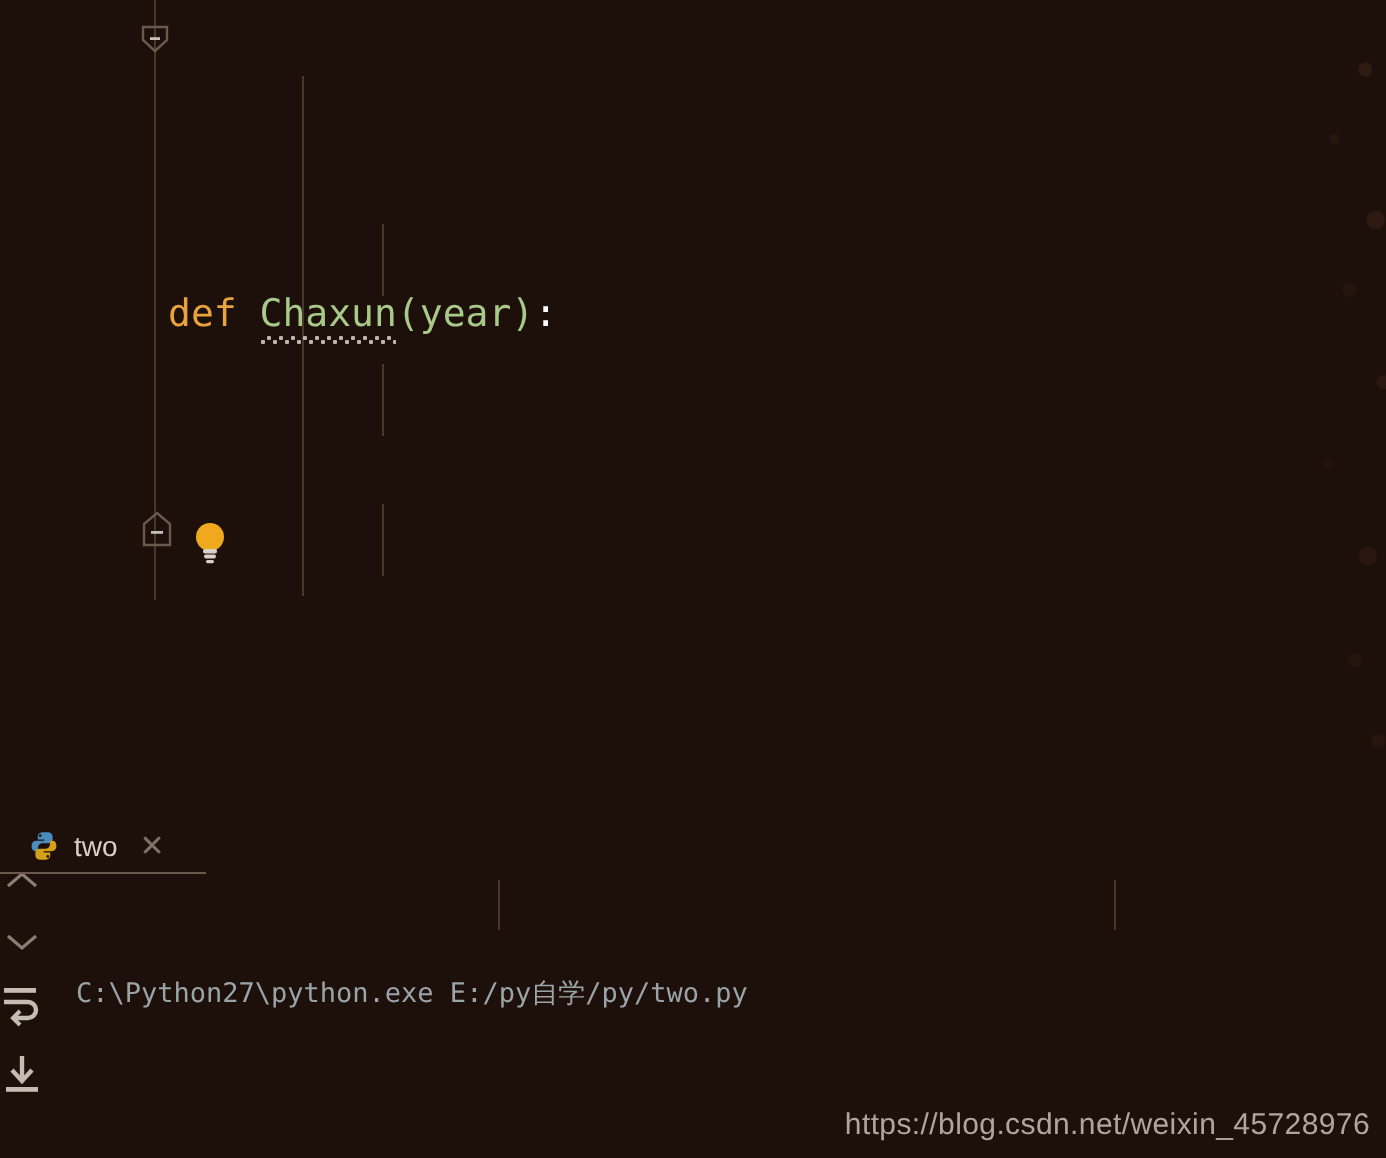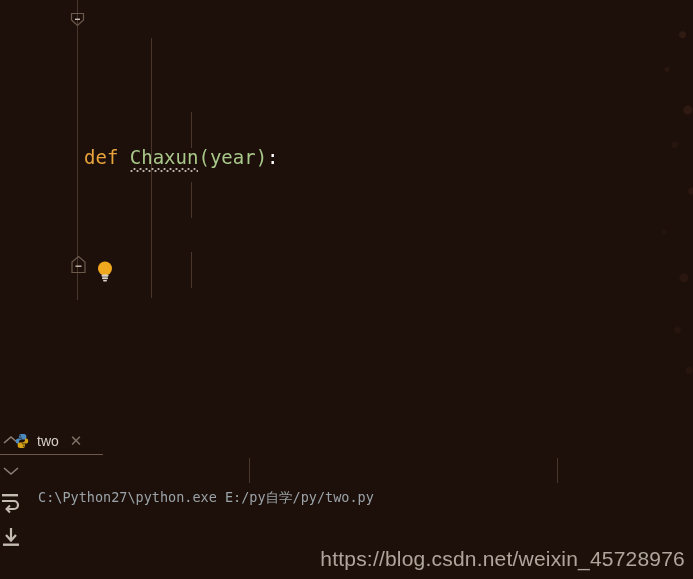--- a/index.html
+++ b/index.html
@@ -79,21 +79,21 @@
     opacity:.85;
   }
 
   
   #console{position:absolute;left:0;top:383px;width:693px;height:196px;background:#1d0f0a;}
   .con-toolbar{
     position:absolute;left:0;top:0;width:22px;height:196px;
   }
   .con-ico{position:absolute;left:0;width:22px;height:20px;}
   .tabbar{
-    position:absolute;left:0;top:42px;width:693px;height:31px;
+    position:absolute;left:0;top:24px;width:693px;height:31px;
   }
   .tab{
     position:absolute;left:14px;top:3px;height:26px;
     display:flex;align-items:center;gap:7px;
   }
   .tab .pyicon{width:16px;height:16px;display:block;}
   .tab .label{
     font-family:"Liberation Sans",sans-serif;font-size:14px;color:#d6d0c6;
   }
   .tab .close{
@@ -110,21 +110,21 @@
   .con-body{
     position:absolute;left:0;top:62px;width:693px;height:134px;
     font-size:13.5px;line-height:21px;white-space:pre;padding-left:12px;
   }
   .con-line{padding-left:26px;}
   .cmd{color:#9aa3a8;}
   .out{color:#d5efe6;}
 
   .watermark{
     position:absolute;right:8px;bottom:8px;
-    font-family:"Liberation Sans",sans-serif;font-size:21px;
+    font-family:"Liberation Sans",sans-serif;font-size:15px;
     color:#cfc6bd;opacity:.82;letter-spacing:.2px;text-align:right;
   }
 </style>
 </head>
 <body>
 
 <div id="app">
 
   <div class="texture"></div>
 

